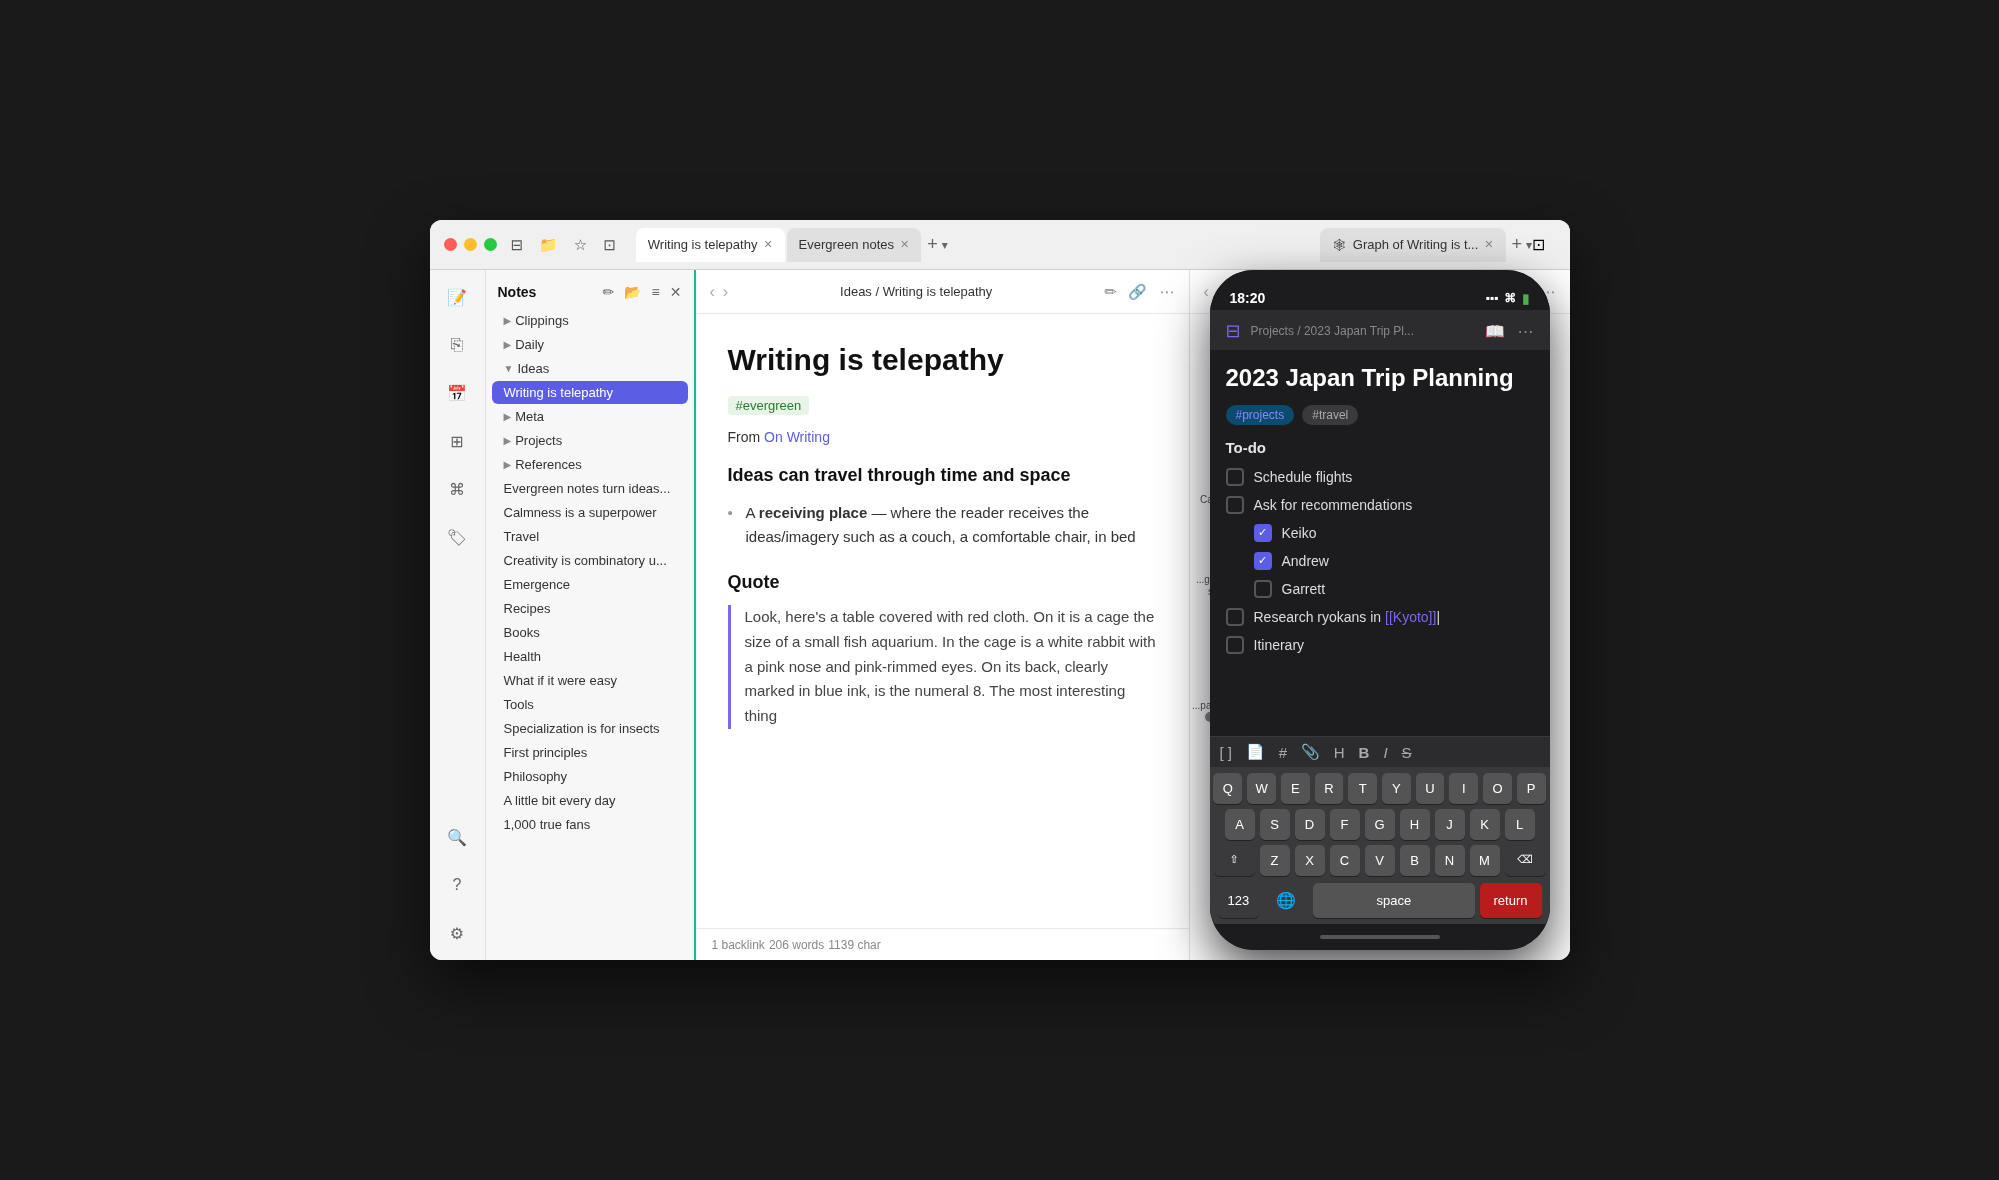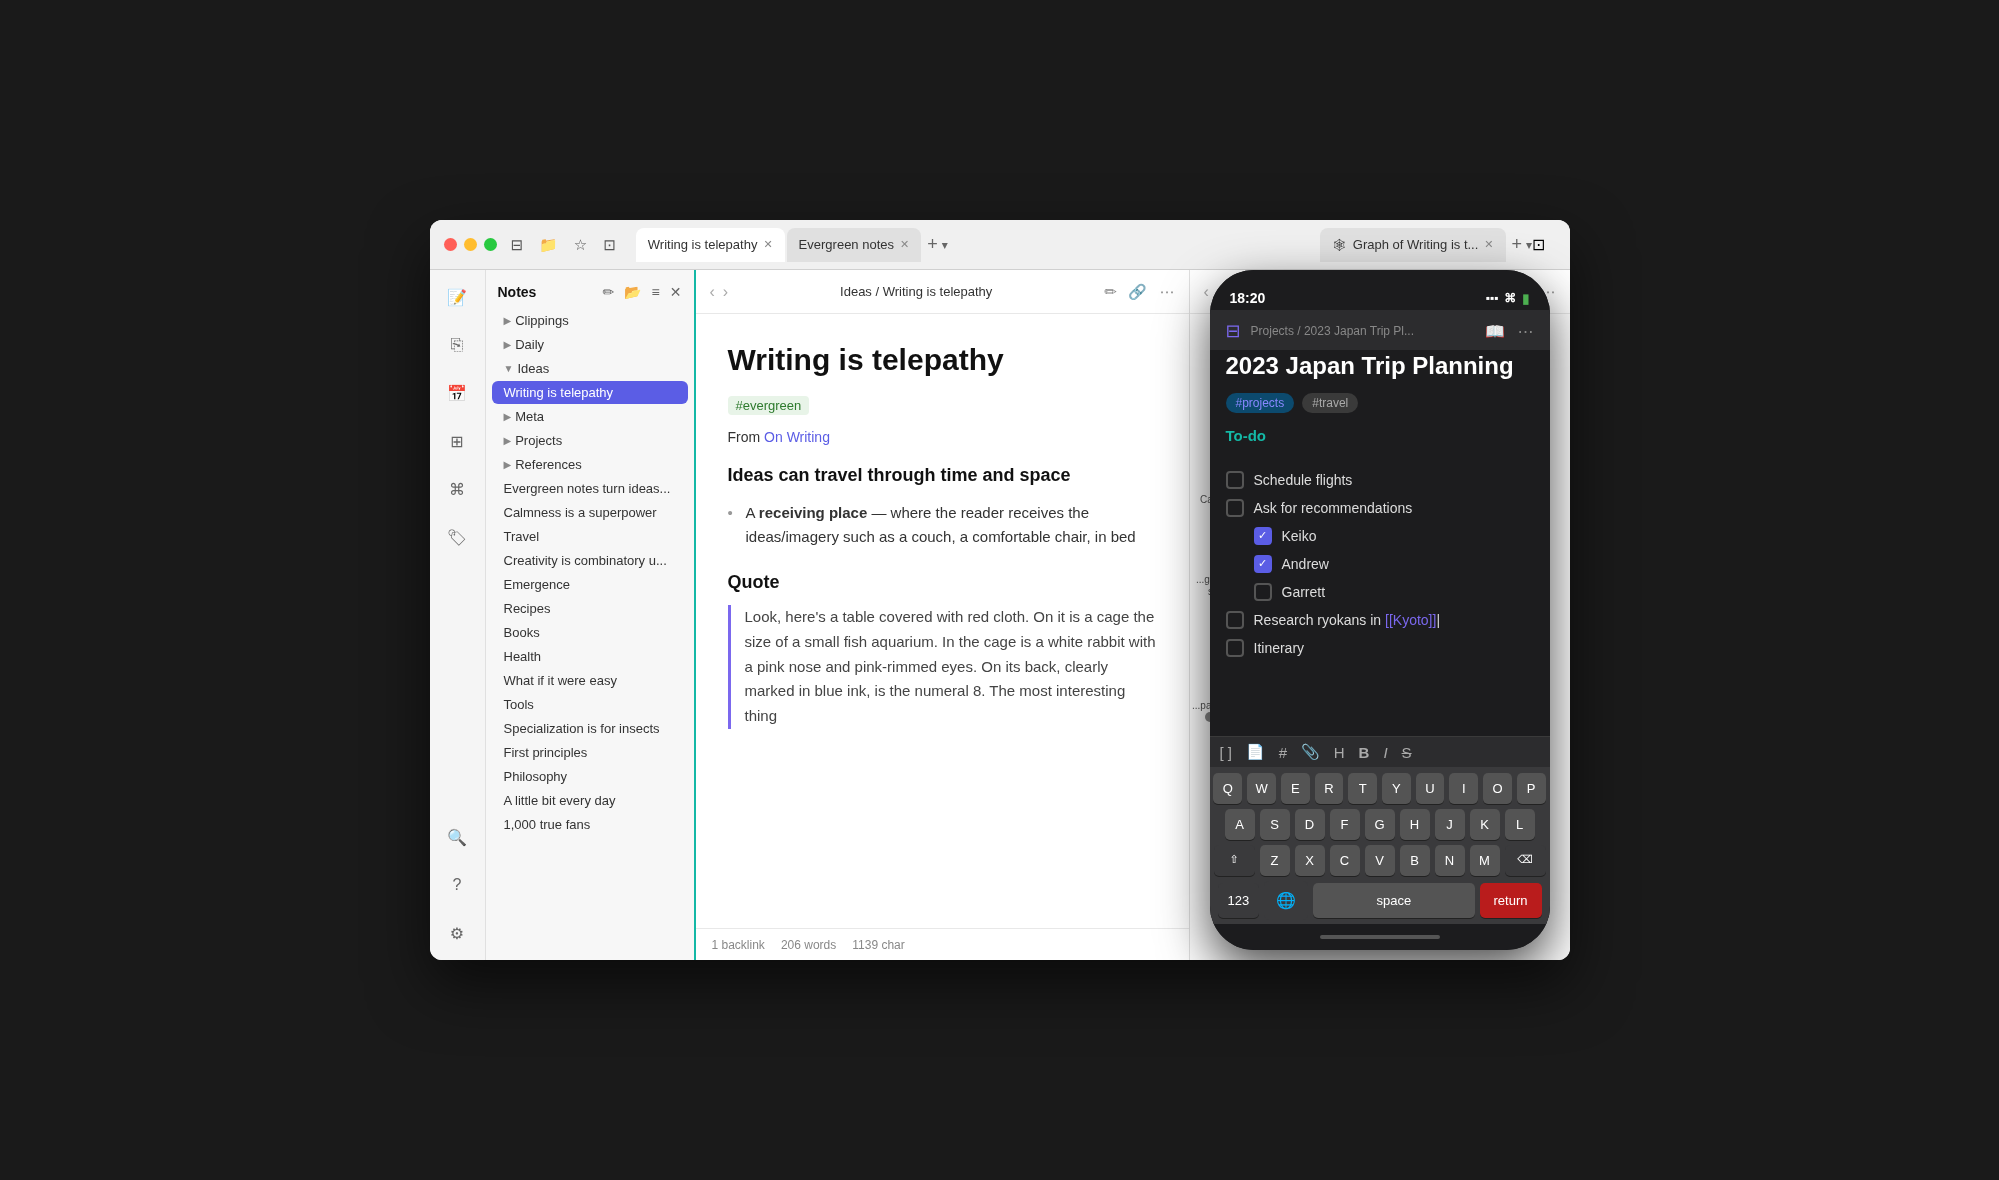--- a/index.html
+++ b/index.html
@@ -238,21 +238,21 @@
       line-height: 1.65;
     }
     .editor-status {
       height: 32px;
       border-top: 1px solid #e8e8e8;
       display: flex;
       align-items: center;
       padding: 0 16px;
       font-size: 12px;
       color: #888;
-      gap: 16px;
+      gap: 4px;
     }
 
     
     .graph-panel {
       width: 380px;
       display: flex;
       flex-direction: column;
       background: #fff;
     }
     .graph-toolbar {
@@ -330,40 +330,40 @@
       display: flex;
       align-items: center;
       gap: 10px;
     }
     .phone-header-icon { font-size: 18px; color: #7b68ee; }
     .phone-breadcrumb { font-size: 12px; color: #888; flex: 1; }
     .phone-header-right { display: flex; gap: 12px; color: #888; font-size: 16px; }
 
     .phone-body {
       flex: 1;
-      padding: 2px 16px;
+      padding: 14px 16px;
       overflow-y: auto;
     }
     .phone-note-title {
       font-size: 24px;
       font-weight: 700;
       color: #fff;
       line-height: 1.2;
       margin-bottom: 12px;
     }
     .phone-tags { display: flex; gap: 8px; margin-bottom: 14px; }
     .phone-tag {
       border-radius: 12px;
       padding: 3px 10px;
       font-size: 12px;
       font-weight: 500;
     }
     .phone-tag-projects { background: #0c4a6e; color: #8888ff; }
     .phone-tag-travel { background: #3a3a3a; color: #aaa; }
-    .phone-section-title { font-size: 15px; font-weight: 600; color: #14b8a6; margin-bottom: 27px; }
+    .phone-section-title { font-size: 15px; font-weight: 600; color: #e5e5e5; margin-bottom: 12px; }
 
     .todo-item {
       display: flex;
       align-items: center;
       gap: 10px;
       margin-bottom: 10px;
       font-size: 14px;
       color: #ddd;
     }
     .todo-checkbox {

